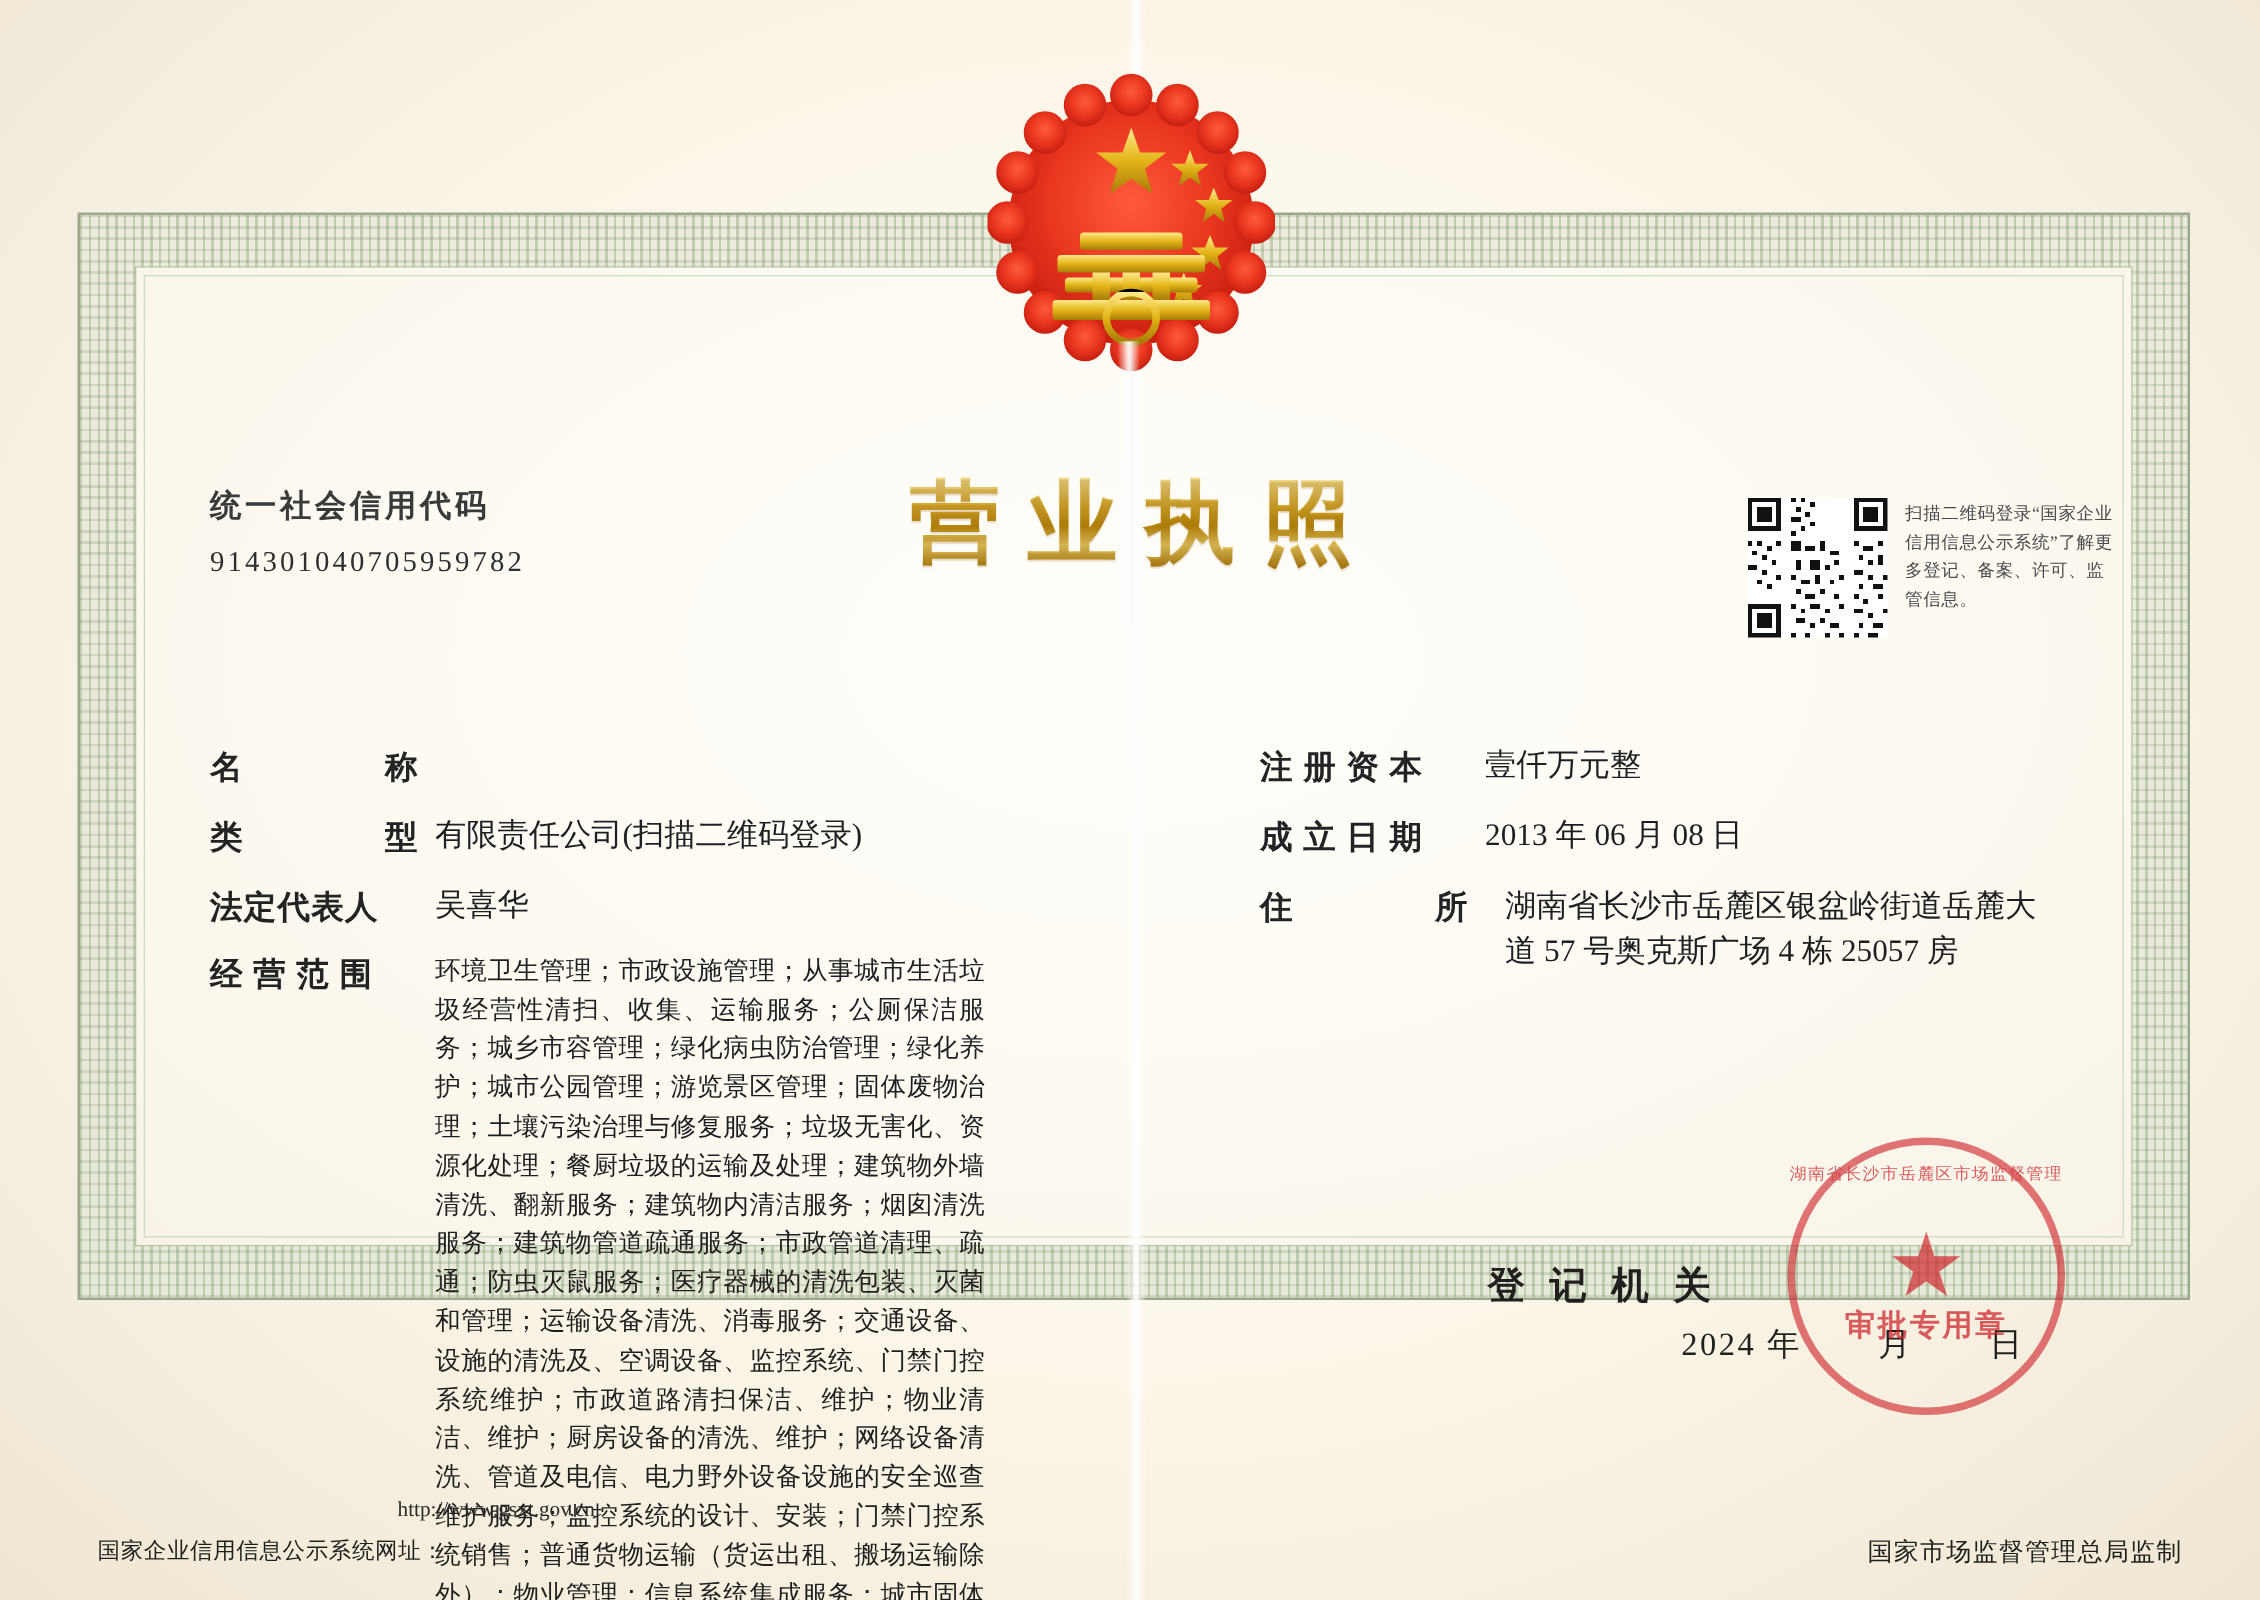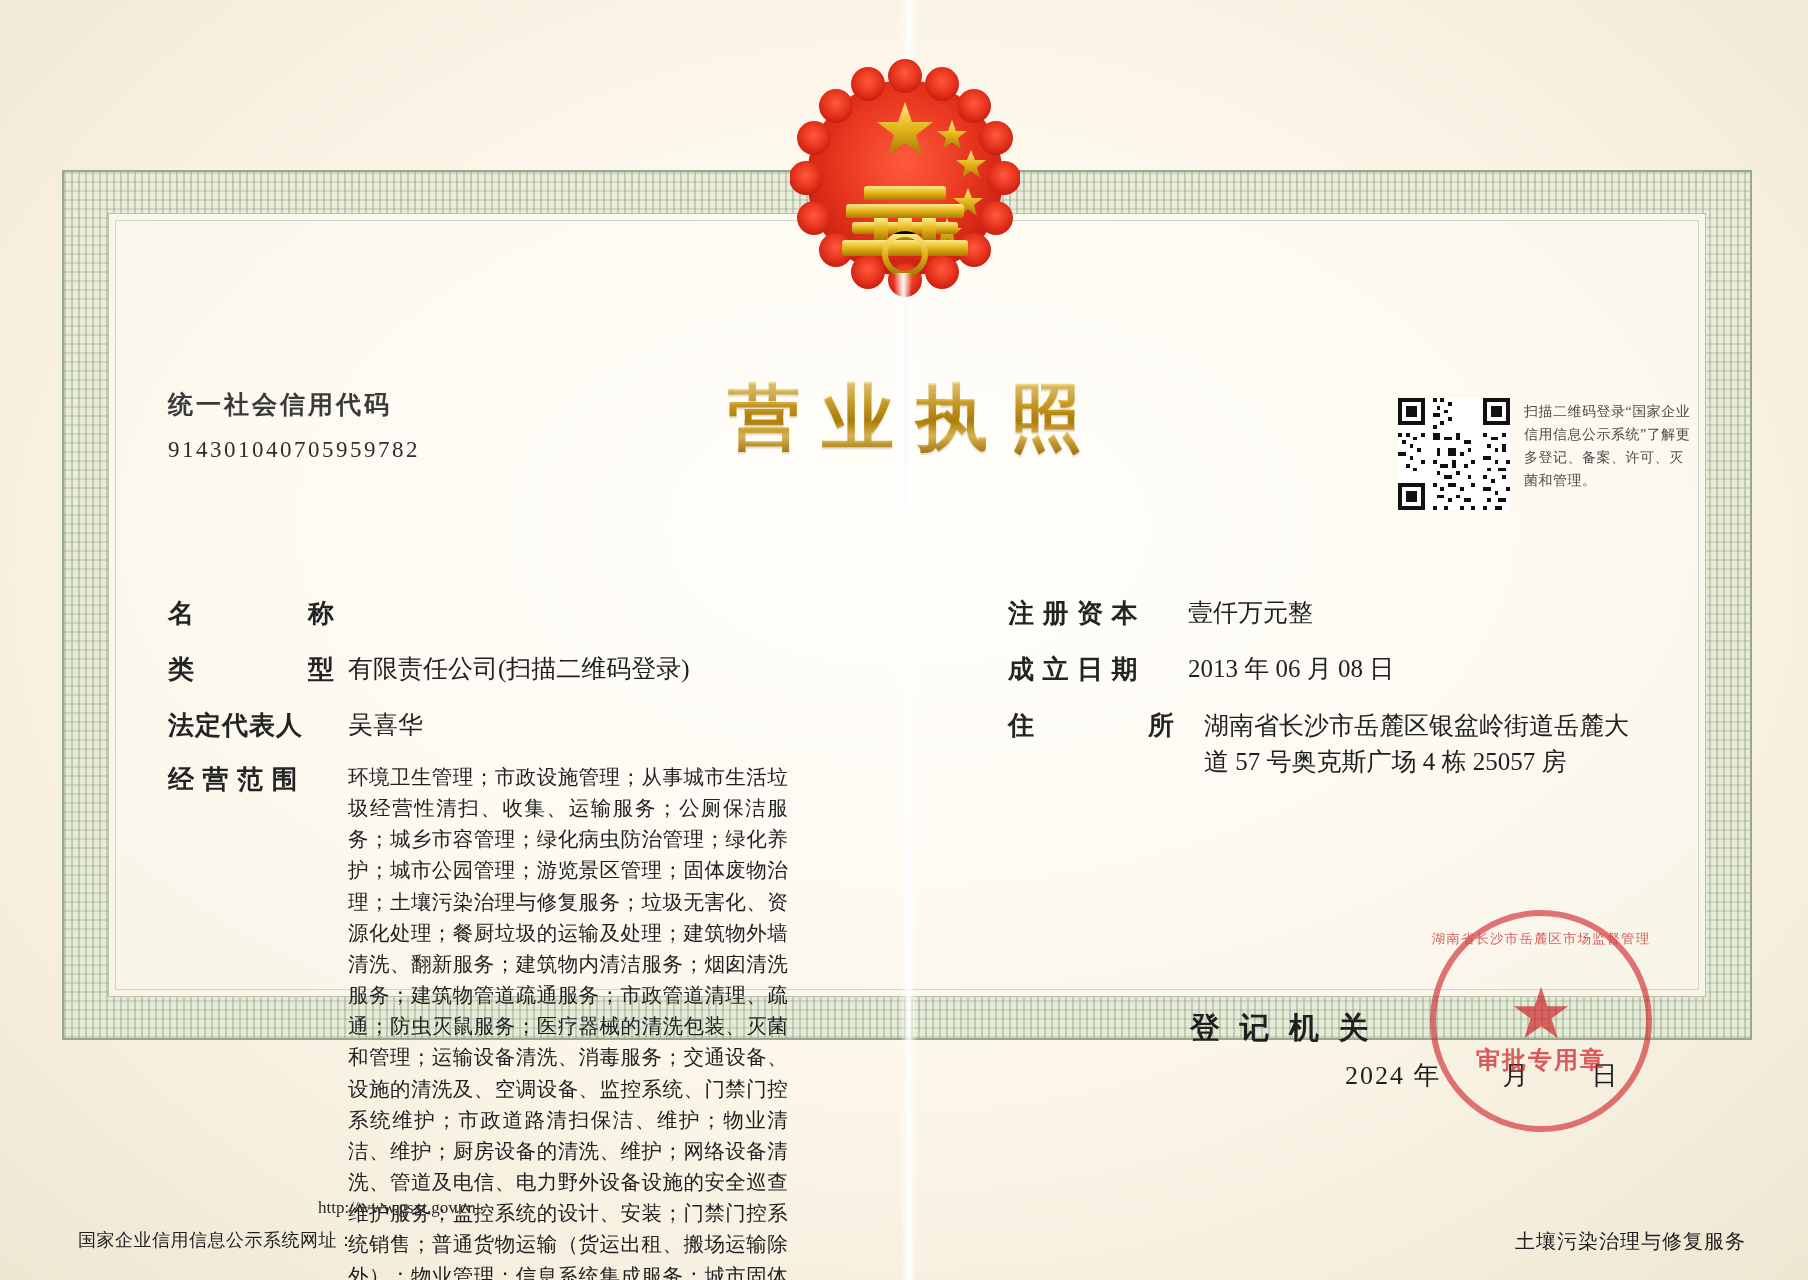--- a/index.html
+++ b/index.html
@@ -476,21 +476,21 @@
             <rect x="22" y="23" width="2" height="1"></rect>
           <rect x="25" y="24" width="1" height="1"></rect>
             <rect x="28" y="23" width="1" height="1"></rect>
             <rect x="23" y="26" width="1" height="1"></rect>
           <rect x="26" y="26" width="2" height="1"></rect>
             <rect x="22" y="28" width="1" height="1"></rect>
             <rect x="25" y="28" width="2" height="1"></rect>
         </g>
       </svg>
     </div>
-    <div id="qr-note">扫描二维码登录“国家企业信用信息公示系统”了解更多登记、备案、许可、灭菌和管理。</div>
+    <div id="qr-note">扫描二维码登录“国家企业信用信息公示系统”了解更多登记、备案、许可、监管信息。</div>
   </div>
 
   <div class="field-row" id="row-name">
     <div class="field-label label-4">
       <span>名</span>
       <span>称</span>
     </div>
   </div>
 
   <div class="field-row" id="row-type">
@@ -542,15 +542,15 @@
   <div id="seal">
     <div id="seal-top-text">湖南省长沙市岳麓区市场监督管理局</div>
     <div id="seal-star">★</div>
     <div id="seal-bottom-text">审批专用章</div>
   </div>
 
   <div id="paper-fold"></div>
 
   <div id="footer-url">http://www.gsxt.gov.cn</div>
   <div id="footer-left">国家企业信用信息公示系统网址：</div>
-  <div id="footer-right">土壤污染治理与修复服务</div>
+  <div id="footer-right">国家市场监督管理总局监制</div>
 
 </div>
 
 </body></html>

